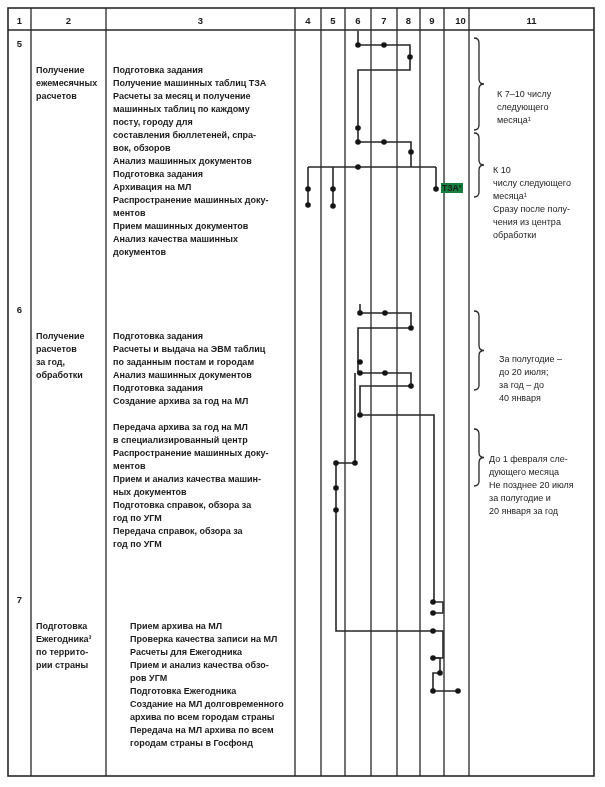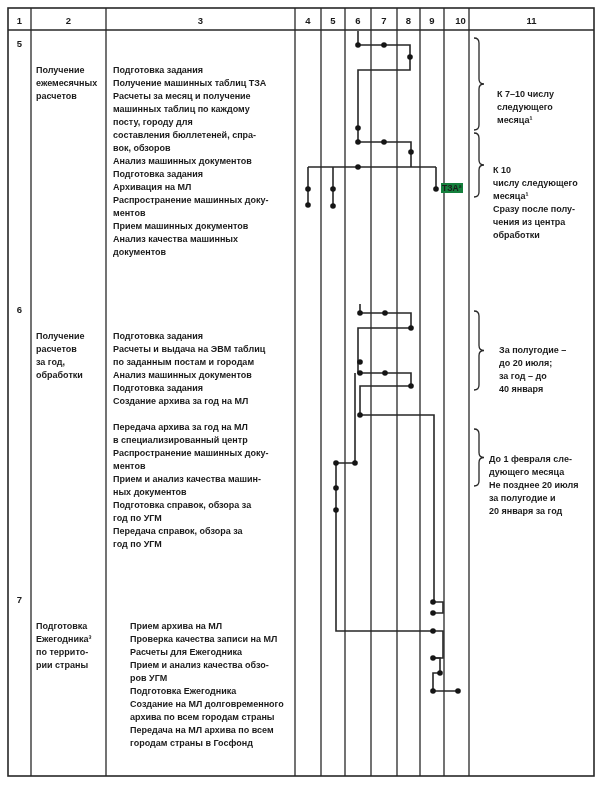--- a/index.html
+++ b/index.html
@@ -19,21 +19,21 @@
   .rnum{
     position:absolute;width:23px;text-align:center;
     font-size:9.5px;font-weight:700;
   }
   .rname,.rtasks,.ann{
     position:absolute;font-size:9px;font-weight:700;margin-top:26px;
   }
   .rname .tl,.rtasks .tl,.ann .tl{
     line-height:13px;min-height:13px;white-space:nowrap;
   }
-  .ann .tl{font-weight:700;}
+  .ann .tl{font-weight:400;}
   .tza{
     position:absolute;font-size:8.5px;font-weight:700;
     background:#15803d;padding:0 1px;
   }
 </style>
 </head>
 <body>
 
 <div class="page">
 
@@ -167,21 +167,21 @@
       <div class="tl">в специализированный центр</div>
       <div class="tl">Распространение машинных доку-</div>
       <div class="tl">ментов</div>
       <div class="tl">Прием и анализ качества машин-</div>
       <div class="tl">ных документов</div>
       <div class="tl">Подготовка справок, обзора за</div>
       <div class="tl">год по УГМ</div>
       <div class="tl">Передача справок, обзора за</div>
       <div class="tl">год по УГМ</div>
     </div>
-  <div class="ann" style="left:499px;top:318px;width:95px">
+  <div class="ann" style="left:499px;top:327px;width:95px">
       <div class="tl">За полугодие –</div>
       <div class="tl">до 20 июля;</div>
       <div class="tl">за год – до</div>
       <div class="tl">40 января</div>
     </div>
   <div class="ann" style="left:489px;top:427px;width:105px">
       <div class="tl">До 1 февраля сле-</div>
       <div class="tl">дующего месяца</div>
       <div class="tl">Не позднее 20 июля</div>
       <div class="tl">за полугодие и</div>

